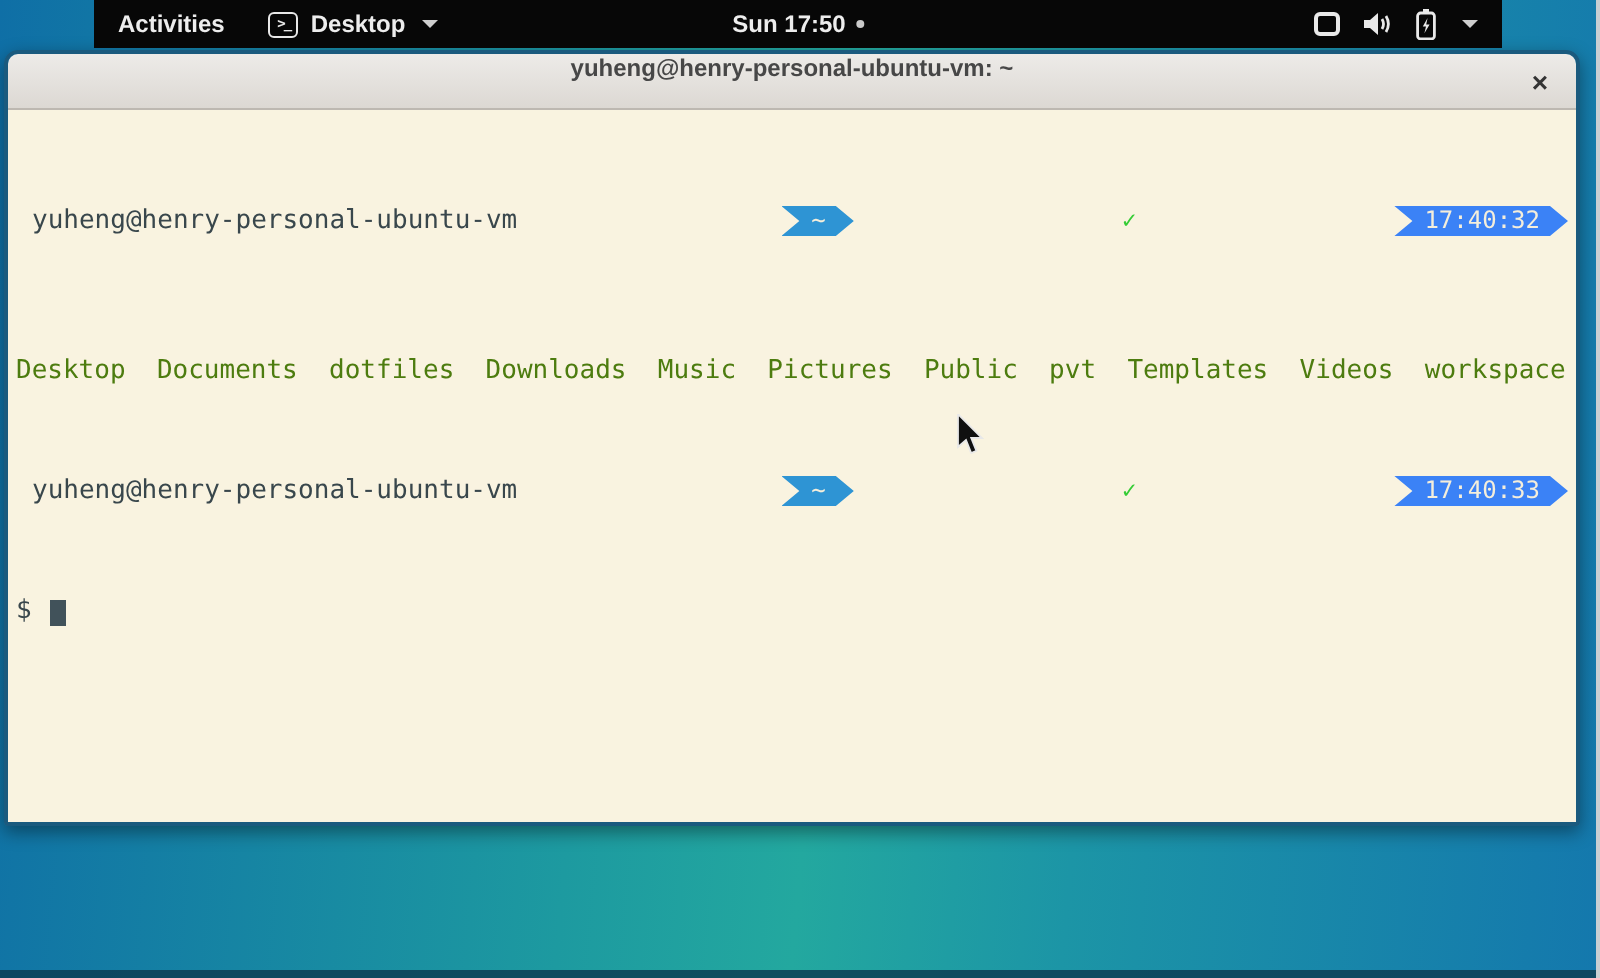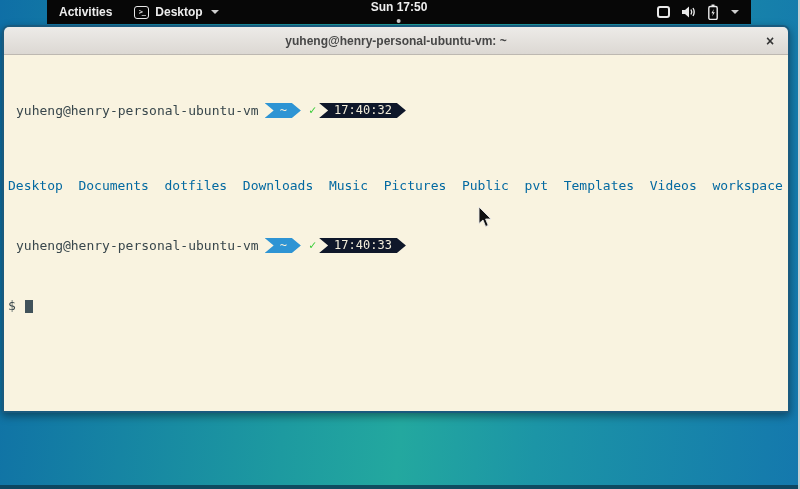--- a/index.html
+++ b/index.html
@@ -28,66 +28,66 @@
     display:flex; align-items:center; justify-content:center;
     font-family:"DejaVu Sans Mono",monospace; font-size:7px; font-weight:700; color:#e8e8e8;
     letter-spacing:-1px; padding-bottom:1px;
   }
   .caret-down {
     width:0; height:0; border-left:4px solid transparent; border-right:4px solid transparent;
     border-top:4px solid #cfcfcf; margin-left:2px;
   }
   .clock-area {
     position:absolute; left:50%; transform:translateX(-50%);
-    display:flex; align-items:center; gap:5px; height:24px;flex-direction:column;
+    display:flex; align-items:center; gap:5px; height:24px;
   }
   .notif-dot { width:4px; height:4px; border-radius:50%; background:#c9c9c9; }
   .status-area { margin-left:auto; display:flex; align-items:center; gap:11px; padding:0 12px; height:100%; }
   .status-area svg { display:block; }
   .screen-glyph { width:13px; height:12px; border:2px solid #e9e9e9; border-radius:3px; }
 
   
   .window {
     position:absolute; top:25px; left:2px; width:788px; height:388px;
     border:2px solid #1a5a7e; border-radius:7px 7px 2px 2px;
     box-shadow:0 3px 9px rgba(0,0,0,.4);
     display:flex; flex-direction:column; overflow:hidden; z-index:10;
   }
   .titlebar {
     height:28px; flex:0 0 28px;
     background:linear-gradient(#edebe8,#dcd8d3);
     border-bottom:1px solid #bdb8b1;
-    display:flex; align-items:center; justify-content:center; position:relative;
+    display:flex; justify-content:center; position:relative;
     font-size:12px; font-weight:700; color:#474747;
   }
   .close-btn {
     position:absolute; right:9px; top:50%; transform:translateY(-50%);
     width:18px; height:18px; display:flex; align-items:center; justify-content:center;
     color:#343434; font-size:14px; font-weight:700; cursor:default; line-height:1;
   }
   .term-body {
     flex:1; background:#f9f3e0; padding:3px 4px 0 4px;
     font-family:"DejaVu Sans Mono",monospace; font-size:13px; line-height:15px;
     color:#39474c; white-space:pre; overflow:hidden;
   }
   .tline { display:flex; align-items:stretch; height:15px; }
   .tline.text-line { display:block; }
-  .prompt-line { padding-left:8px; }
+  .prompt-line { padding-left:8px;justify-content:space-between; }
   .t-user { color:#39474c; }
   .seg {
     display:inline-flex; align-items:center; color:#f4eedb; font-size:12px;
     padding:0 14px 0 15px; margin-left:6px;
     clip-path:polygon(0 0, calc(100% - 9px) 0, 100% 50%, calc(100% - 9px) 100%, 0 100%, 9px 50%);
   }
   .seg-blue { background:#2e94d4; }
-  .seg-dark { background:#0f172a; margin-left:3px; }
+  .seg-dark { background:#3b82f6; margin-left:3px; }
   .check { color:#35cc35; margin-left:8px; font-size:12px; display:inline-flex; align-items:center; }
   .t-dollar { color:#39474c; }
   .t-cmd { color:#859900; }
-  .ls-out { color:#0369a1; }
+  .ls-out { color:#4d7c0f; }
   .block-cursor {
     display:inline-block; width:8px; height:13px; background:#41525a;
     vertical-align:text-bottom; margin-left:1px;
   }
 
   .mouse-cursor { position:absolute; left:478px; top:207px; z-index:90; }
 </style>
 </head>
 <body>
 

